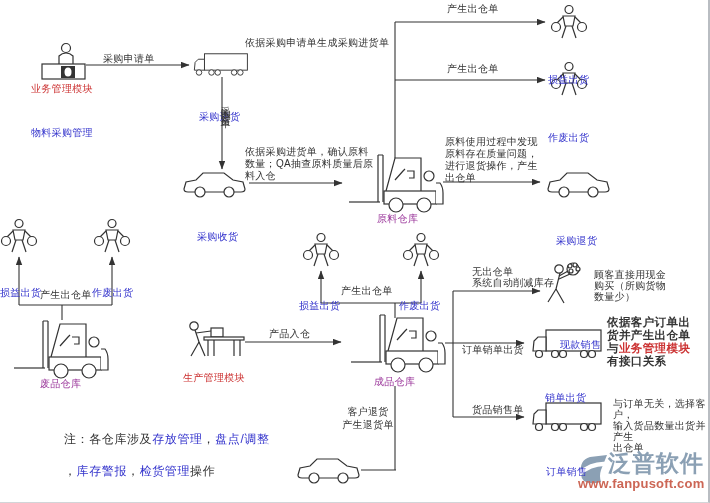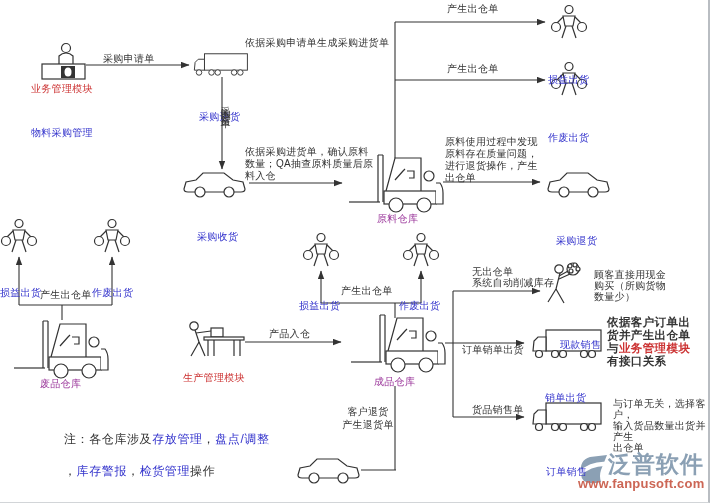--- a/index.html
+++ b/index.html
@@ -17,21 +17,21 @@
      white-space:pre-line;letter-spacing:0.3px;}
   .red{color:var(--red);}
   .blue{color:var(--blue);margin-top:31px;}
   .purple{color:var(--purple);}
   .vert{writing-mode:vertical-rl;text-orientation:upright;letter-spacing:3px;}
   .lh11{line-height:11px;margin-left:8px;}
   .big{font-size:11.5px;line-height:13px;letter-spacing:0.4px;font-weight:bold;}
   .ctr{text-align:center;width:54px;line-height:13px;}
   .note{font-size:12px;line-height:16px;letter-spacing:0.6px;}
   .logo-text{font-size:23px;font-weight:bold;letter-spacing:1px;
-     color:var(--logo_gray);line-height:24px;}
+     color:var(--logo_gray);line-height:24px;font-family:Liberation Serif, serif;}
   .logo-url{font-size:13px;font-weight:bold;color:var(--logo_url);letter-spacing:0.2px;}
 </style>
 </head>
 <body>
 
 <div id="canvas">
 
   <svg id="art" width="710" height="503" viewBox="0 0 710 503">
     <defs>
       <marker id="arr" markerWidth="9" markerHeight="8" refX="7.5" refY="3" orient="auto">

